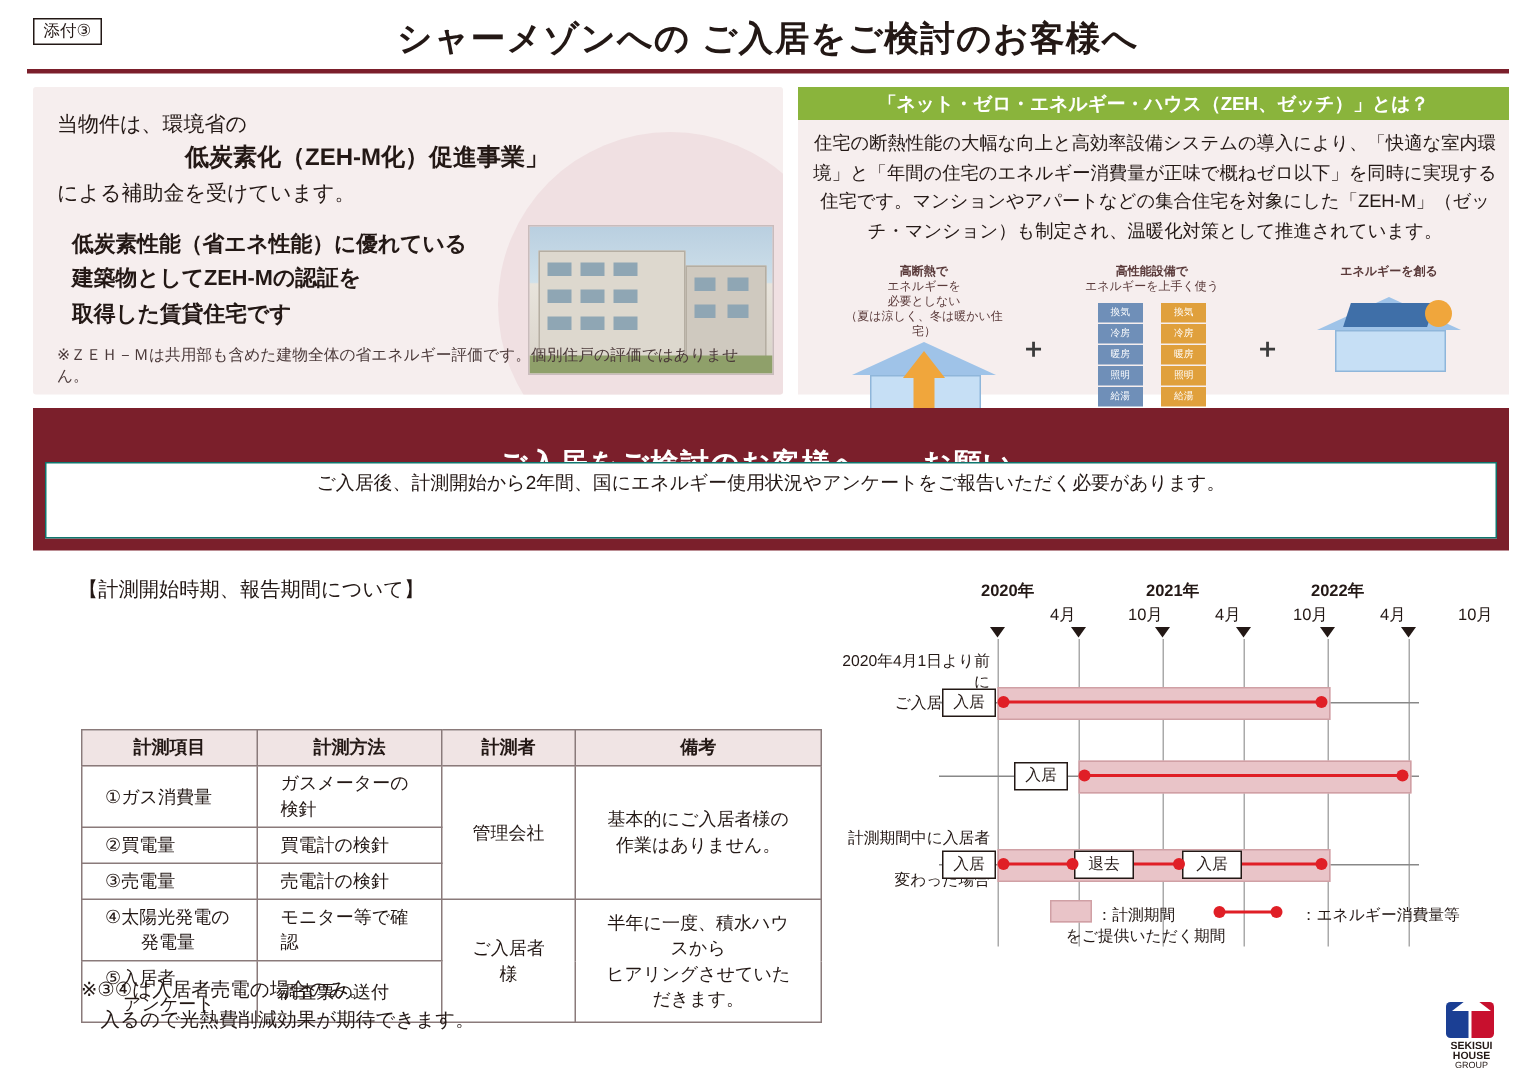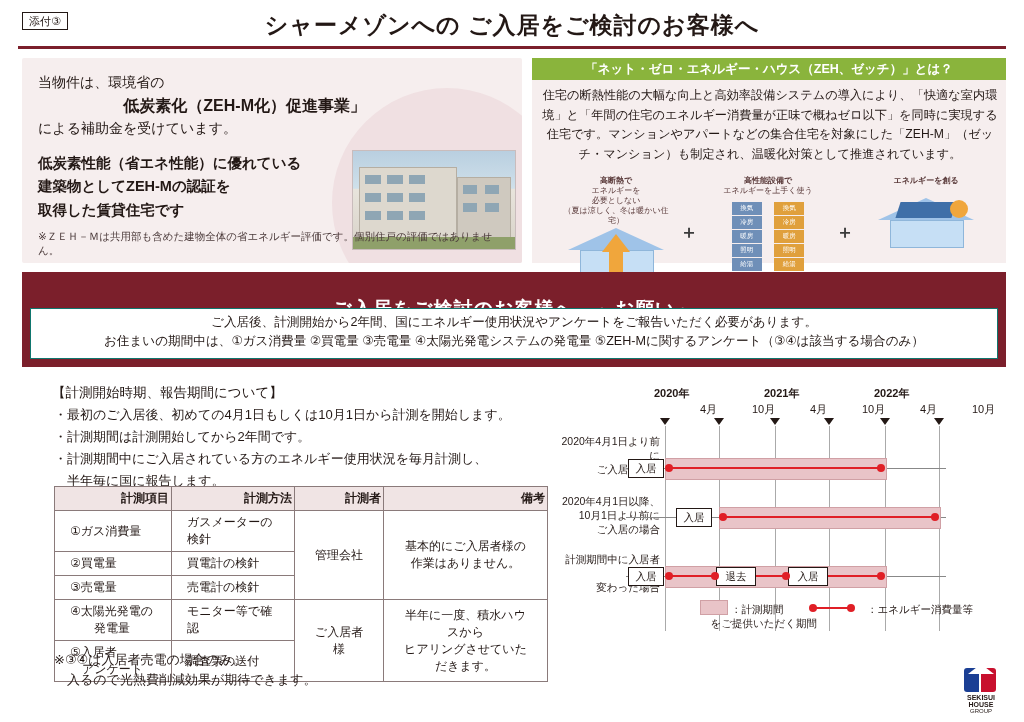--- a/index.html
+++ b/index.html
@@ -46,21 +46,21 @@
     background:#f0e0e2;
   }
   .intro-text{
     position:absolute;left:16px;top:14px;width:330px;
     font-size:14px;line-height:1.55;
   }
   .intro-text .l1{font-size:14px;}
   .intro-text .bigbold{font-size:16px;font-weight:bold;}
   .intro-text .bigbold2{font-size:16px;font-weight:bold;display:block;text-align:right;padding-right:2px;}
   .intro-text .l3{font-size:14px;}
-  .intro-text .l4{font-size:14.5px;font-weight:bold;margin-top:12px;line-height:1.6;display:block;}
+  .intro-text .l4{font-size:14.5px;font-weight:bold;margin-top:12px;line-height:1.6;display:block;margin-left:10px;}
   .intro-note{
     position:absolute;left:16px;top:172px;width:470px;
     font-size:10.5px;color:#4b3a3a;
   }
   .bldg-photo{
     position:absolute;left:330px;top:92px;width:162px;height:98px;
     border:1px solid #c9bcbc;
     background:linear-gradient(#b9cfe0 0%,#cfe0ea 38%,#e8e4dc 39%,#d8d2c8 100%);
     overflow:hidden;
   }
@@ -137,21 +137,21 @@
   .bullets div{margin-bottom:1px;}
 
   
   table.meas{
     position:absolute;left:54px;top:486px;width:494px;
     border-collapse:collapse;
     font-size:12px;
   }
   table.meas th{
     background:#f0e4e4;border:1px solid #8a7a7a;
-    font-weight:bold;padding:3px 2px;text-align:right;
+    font-weight:bold;padding:3px 2px;text-align:center;
   }
   table.meas td{
     border:1px solid #8a7a7a;padding:3px 15px;vertical-align:middle;
   }
   table.meas td.c{text-align:center;}
   .tnote{
     position:absolute;left:54px;top:650px;width:600px;
     font-size:13px;line-height:1.5;
   }
 
@@ -288,32 +288,24 @@
         </div>
       </div>
 
     </div>
   </div>
 
   <div class="banner">
     <div class="banner-title">ご入居をご検討のお客様へ　～お願い～</div>
     <div class="banner-inner">
       <div>ご入居後、計測開始から2年間、国にエネルギー使用状況やアンケートをご報告いただく必要があります。</div>
-      <div>お住まいの期間中は、①ガス消費量 ②買電量 ③売電量 ④太陽光発電システムの発電量 ⑤ZEH-Mに関するアンケート（③④は該当する場合のみ）</div>
     </div>
   </div>
 
   <div class="sec-head">【計測開始時期、報告期間について】</div>
-  <div class="bullets">
-    <div>・最初のご入居後、初めての4月1日もしくは10月1日から計測を開始します。</div>
-    <div>・計測期間は計測開始してから2年間です。</div>
-    <div>・計測期間中にご入居されている方のエネルギー使用状況を毎月計測し、</div>
-    <div>　半年毎に国に報告します。</div>
-    <div>・計測項目、計測者等は下記の通りです</div>
-  </div>
 
   <table class="meas">
     <tbody>
         <tr>
       <th style="width:112px">計測項目</th>
       <th style="width:118px">計測方法</th>
       <th style="width:84px">計測者</th>
       <th>備考</th>
     </tr>
     <tr>
@@ -381,23 +373,20 @@
 
     <div class="rowlabel" style="left:0;top:48px;width:104px;white-space:pre-line;">2020年4月1日より前に
 ご入居の場合</div>
     <div class="axis" style="left:70px;top:82px;width:320px;"></div>
     <div class="band" style="left:109px;top:72px;width:220px;"></div>
     <div class="chip" style="left:72px;top:73px;width:34px;">入居</div>
     <div class="redline" style="left:113px;top:81px;width:212px;"></div>
     <div class="dot" style="left:109px;top:78px;"></div>
     <div class="dot" style="left:321px;top:78px;"></div>
 
-    <div class="rowlabel" style="left:0;top:108px;width:104px;white-space:pre-line;">2020年4月1日以降、
-10月1日より前に
-ご入居の場合</div>
     <div class="axis" style="left:70px;top:131px;width:320px;"></div>
     <div class="band" style="left:163px;top:121px;width:220px;"></div>
     <div class="chip" style="left:120px;top:122px;width:34px;">入居</div>
     <div class="redline" style="left:167px;top:130px;width:212px;"></div>
     <div class="dot" style="left:163px;top:127px;"></div>
     <div class="dot" style="left:375px;top:127px;"></div>
 
     <div class="rowlabel" style="left:0;top:166px;width:104px;white-space:pre-line;">計測期間中に入居者が
 変わった場合</div>
     <div class="axis" style="left:70px;top:190px;width:320px;"></div>

